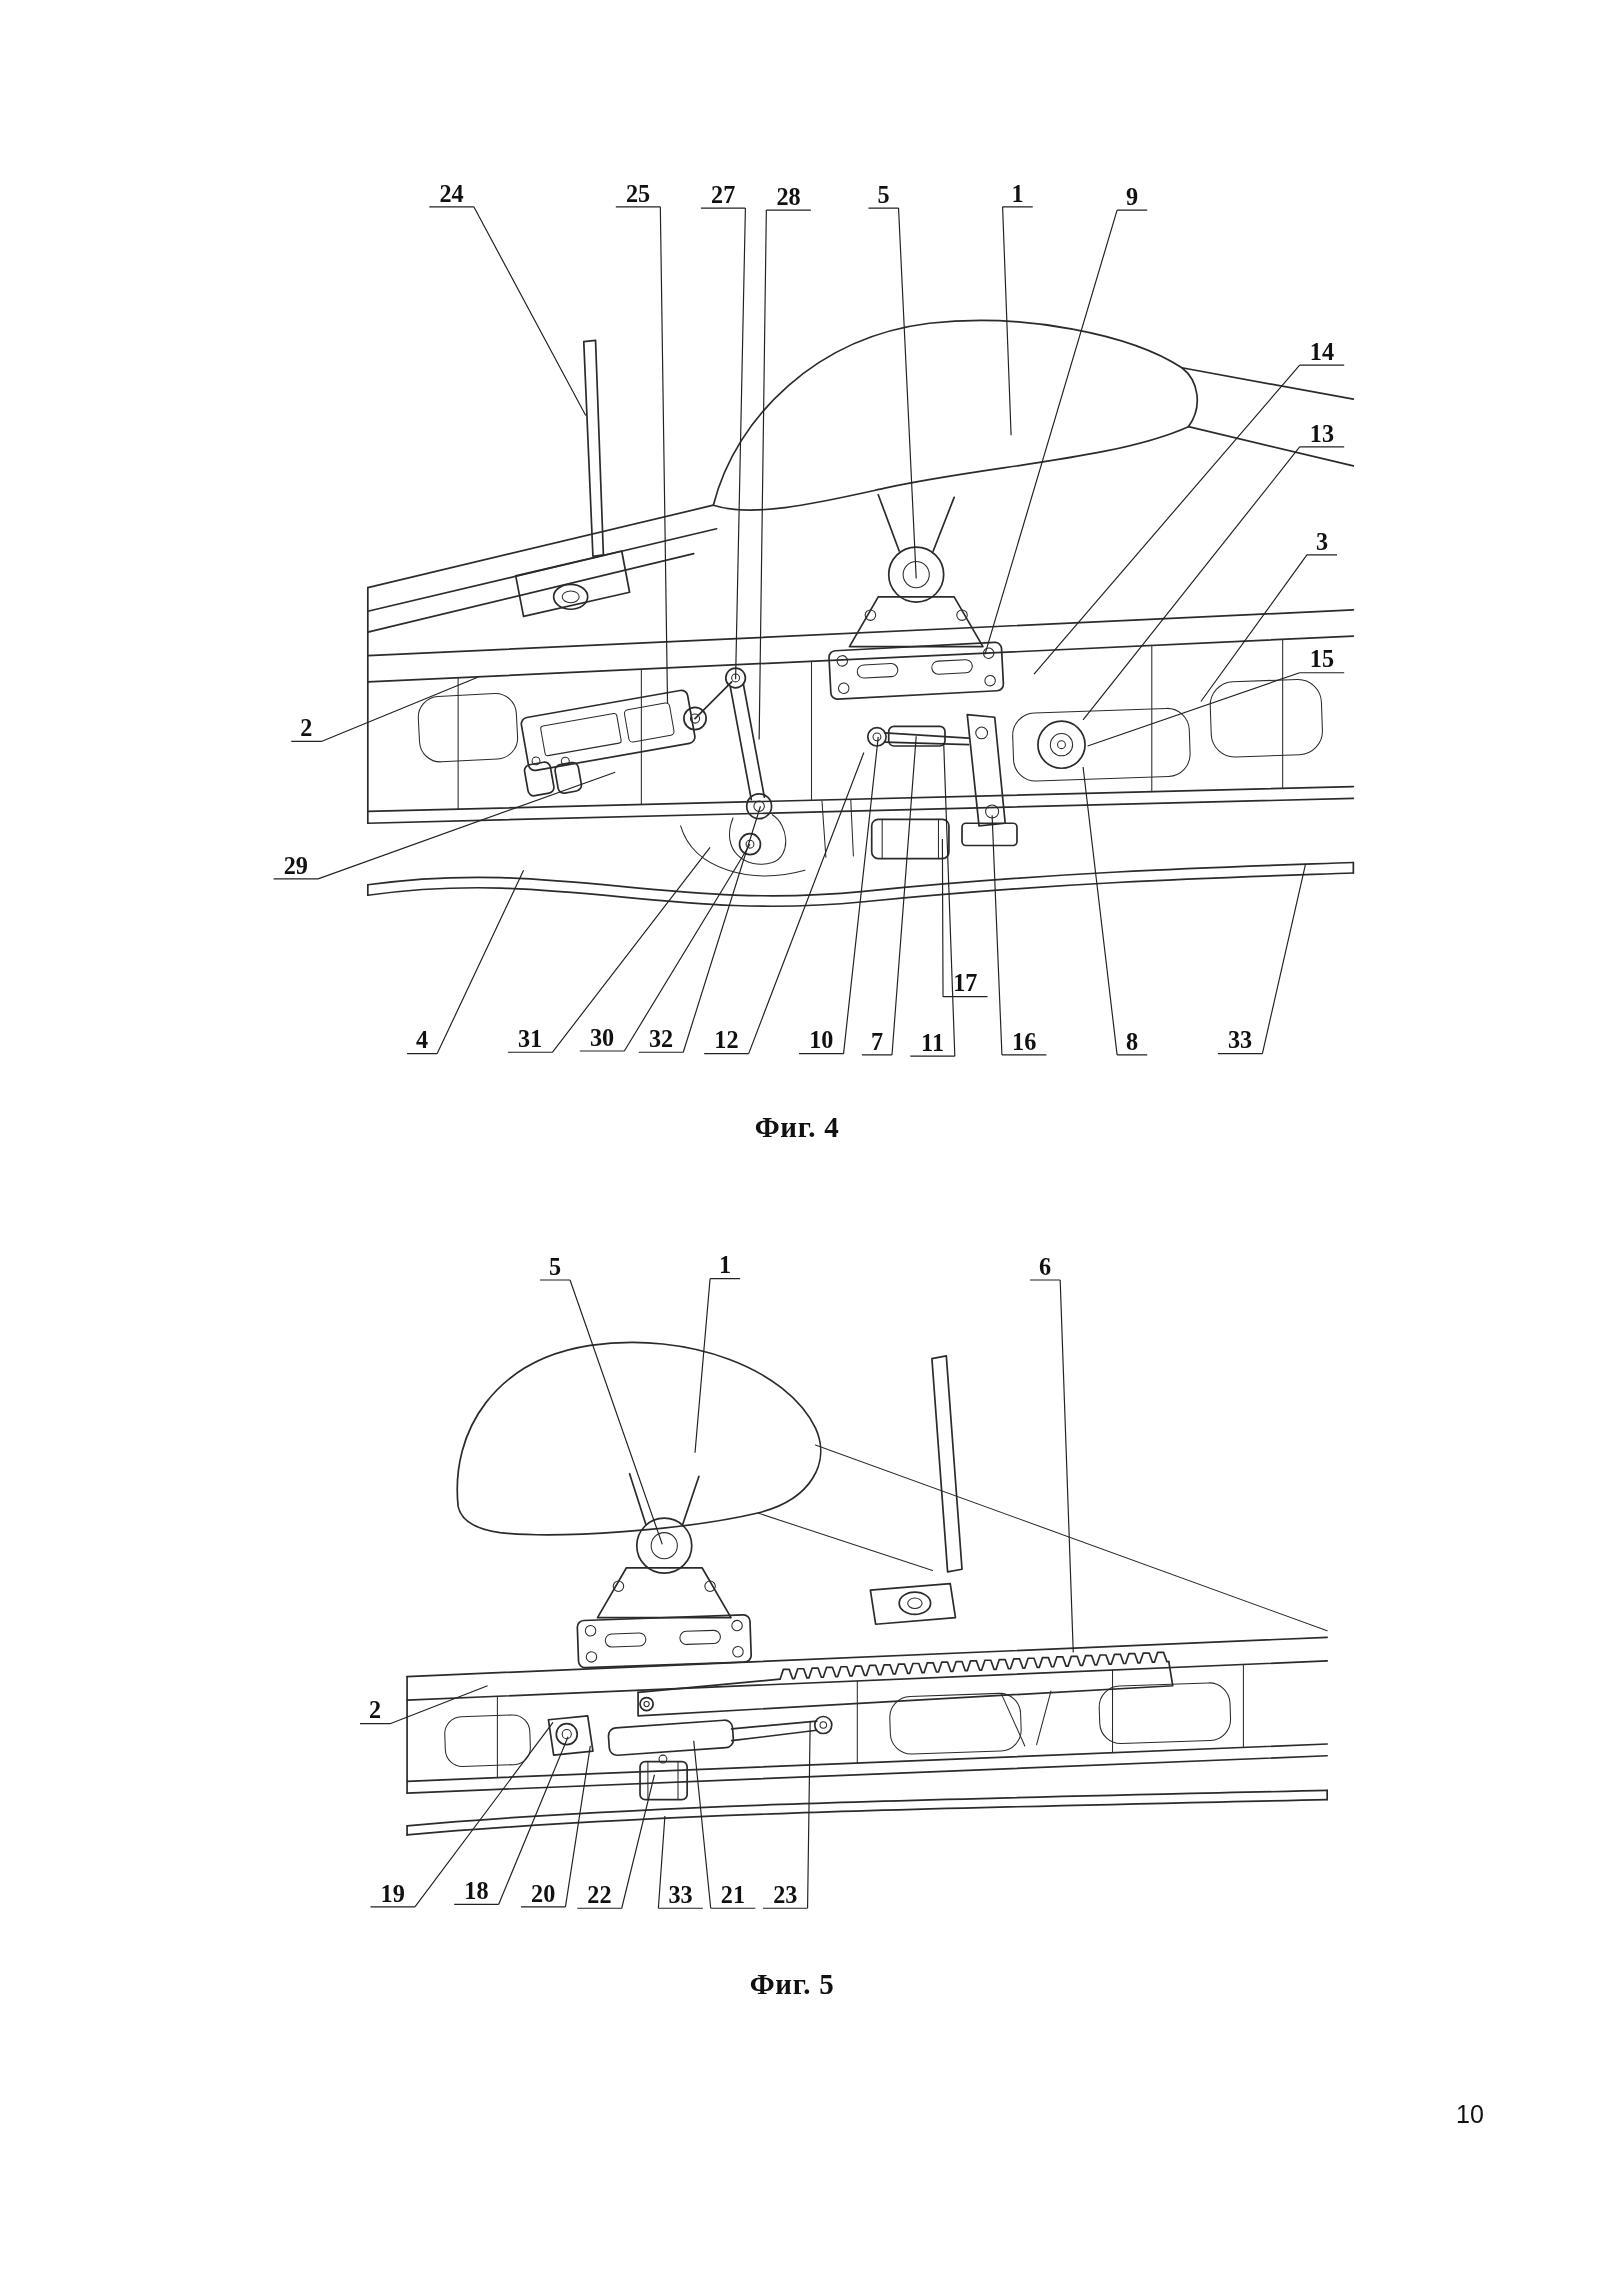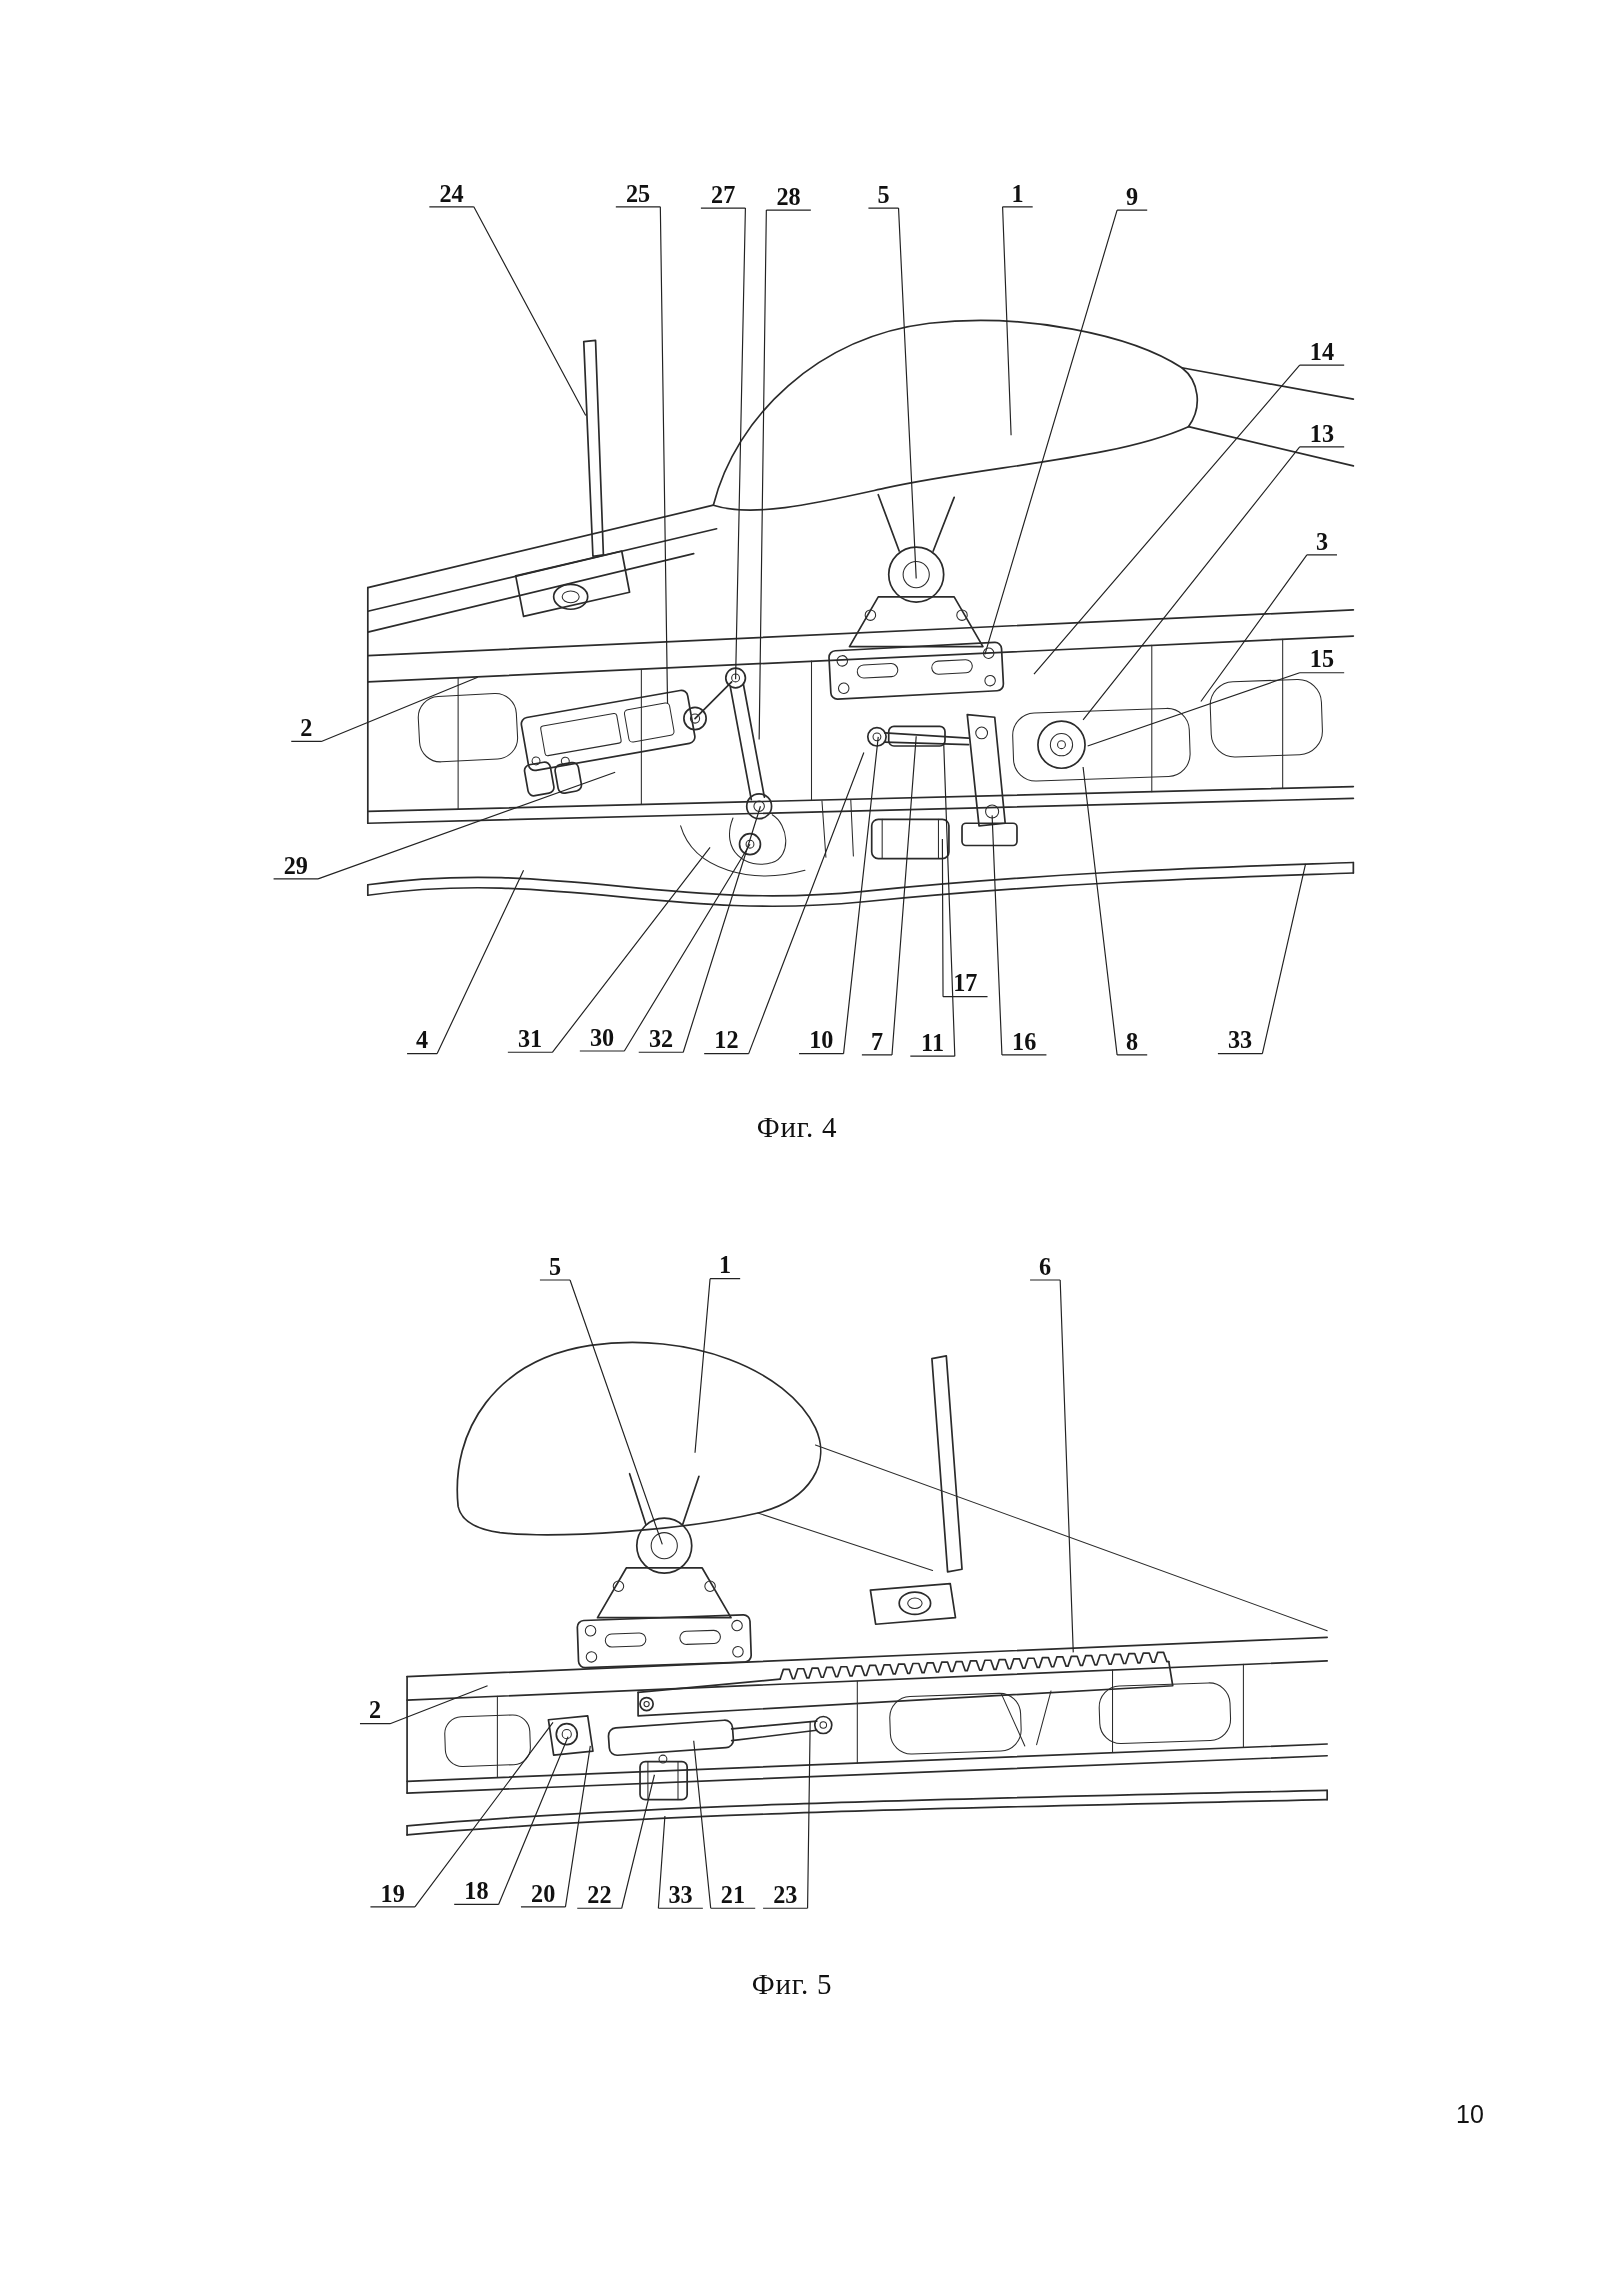--- a/index.html
+++ b/index.html
@@ -26,21 +26,21 @@
     font-family:"Liberation Serif", serif;
     font-weight:bold;
     font-size:37px;
     fill:#111111;
     text-anchor:middle;
   }
   .caption {
     position:absolute;
     transform:translateX(-50%);
     font-family:"Liberation Serif", serif;
-    font-weight:normal;
+    font-weight:bold;
     font-size:29px;
     letter-spacing:0.7px;
     color:#111111;
     white-space:nowrap;
   }
   .page-number {
     position:absolute;
     font-family:"Liberation Sans", sans-serif;
     font-size:25px;
     color:#111111;

